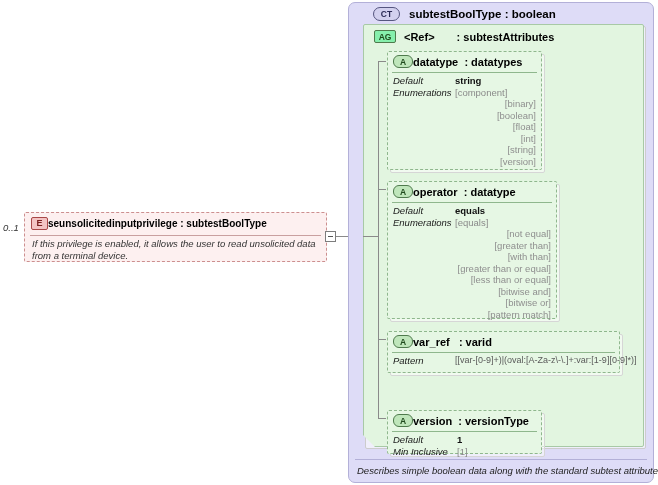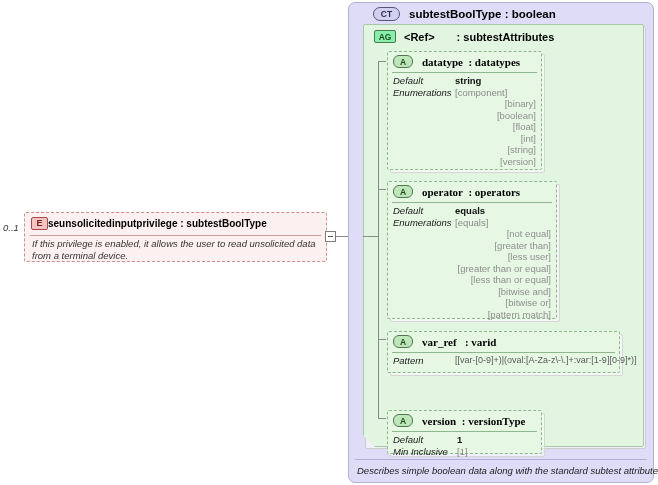--- a/index.html
+++ b/index.html
@@ -256,26 +256,24 @@
     font-size: 8.5px;
     font-weight: bold;
     color: #1f4a1d;
     display: flex;
     align-items: center;
     justify-content: center;
     box-sizing: border-box;
     flex: none;
   }
   .attr-name {
-    margin-left: 9px;
     font-size: 11px;
     font-weight: bold;
     color: #000;
     white-space: nowrap;
-    font-family: Liberation Serif, serif;
   }
   .attr-sep {
     position: absolute;
     left: 4px;
     right: 4px;
     top: 20px;
     border-top: 1px solid #8fb78d;
   }
   .attr-body {
     position: absolute;
@@ -390,36 +388,36 @@
       <div class="enum-item">[string]</div>
       <div class="enum-item">[version]</div>
     </div>
   </div>
 </div>
 
 <div class="attr-card-shadow" style="left:390px; top:184px; width:170px; height:138px;"></div>
 <div class="attr-card" style="left:387px; top:181px; width:170px; height:138px;">
   <div class="attr-head">
     <span class="badge-a">A</span>
-    <span class="attr-name"><span>operator</span>&nbsp; <span>: operators</span></span>
+    <span class="attr-name"><span>operator</span>&nbsp; <span>: datatype</span></span>
   </div>
   <div class="attr-sep"></div>
   <div class="attr-body">
     <div class="facet-row">
       <span class="facet-label">Default</span>
       <span class="facet-value">equals</span>
     </div>
     <div class="facet-row">
       <span class="facet-label">Enumerations</span>
       <span class="facet-value plain">[equals]</span>
     </div>
     <div class="enum-list">
       <div class="enum-item">[not equal]</div>
       <div class="enum-item">[greater than]</div>
-      <div class="enum-item">[less user]</div>
+      <div class="enum-item">[with than]</div>
       <div class="enum-item">[greater than or equal]</div>
       <div class="enum-item">[less than or equal]</div>
       <div class="enum-item">[bitwise and]</div>
       <div class="enum-item">[bitwise or]</div>
       <div class="enum-item">[pattern match]</div>
     </div>
   </div>
 </div>
 
 <div class="attr-card-shadow" style="left:390px; top:334px; width:233px; height:42px;"></div>

